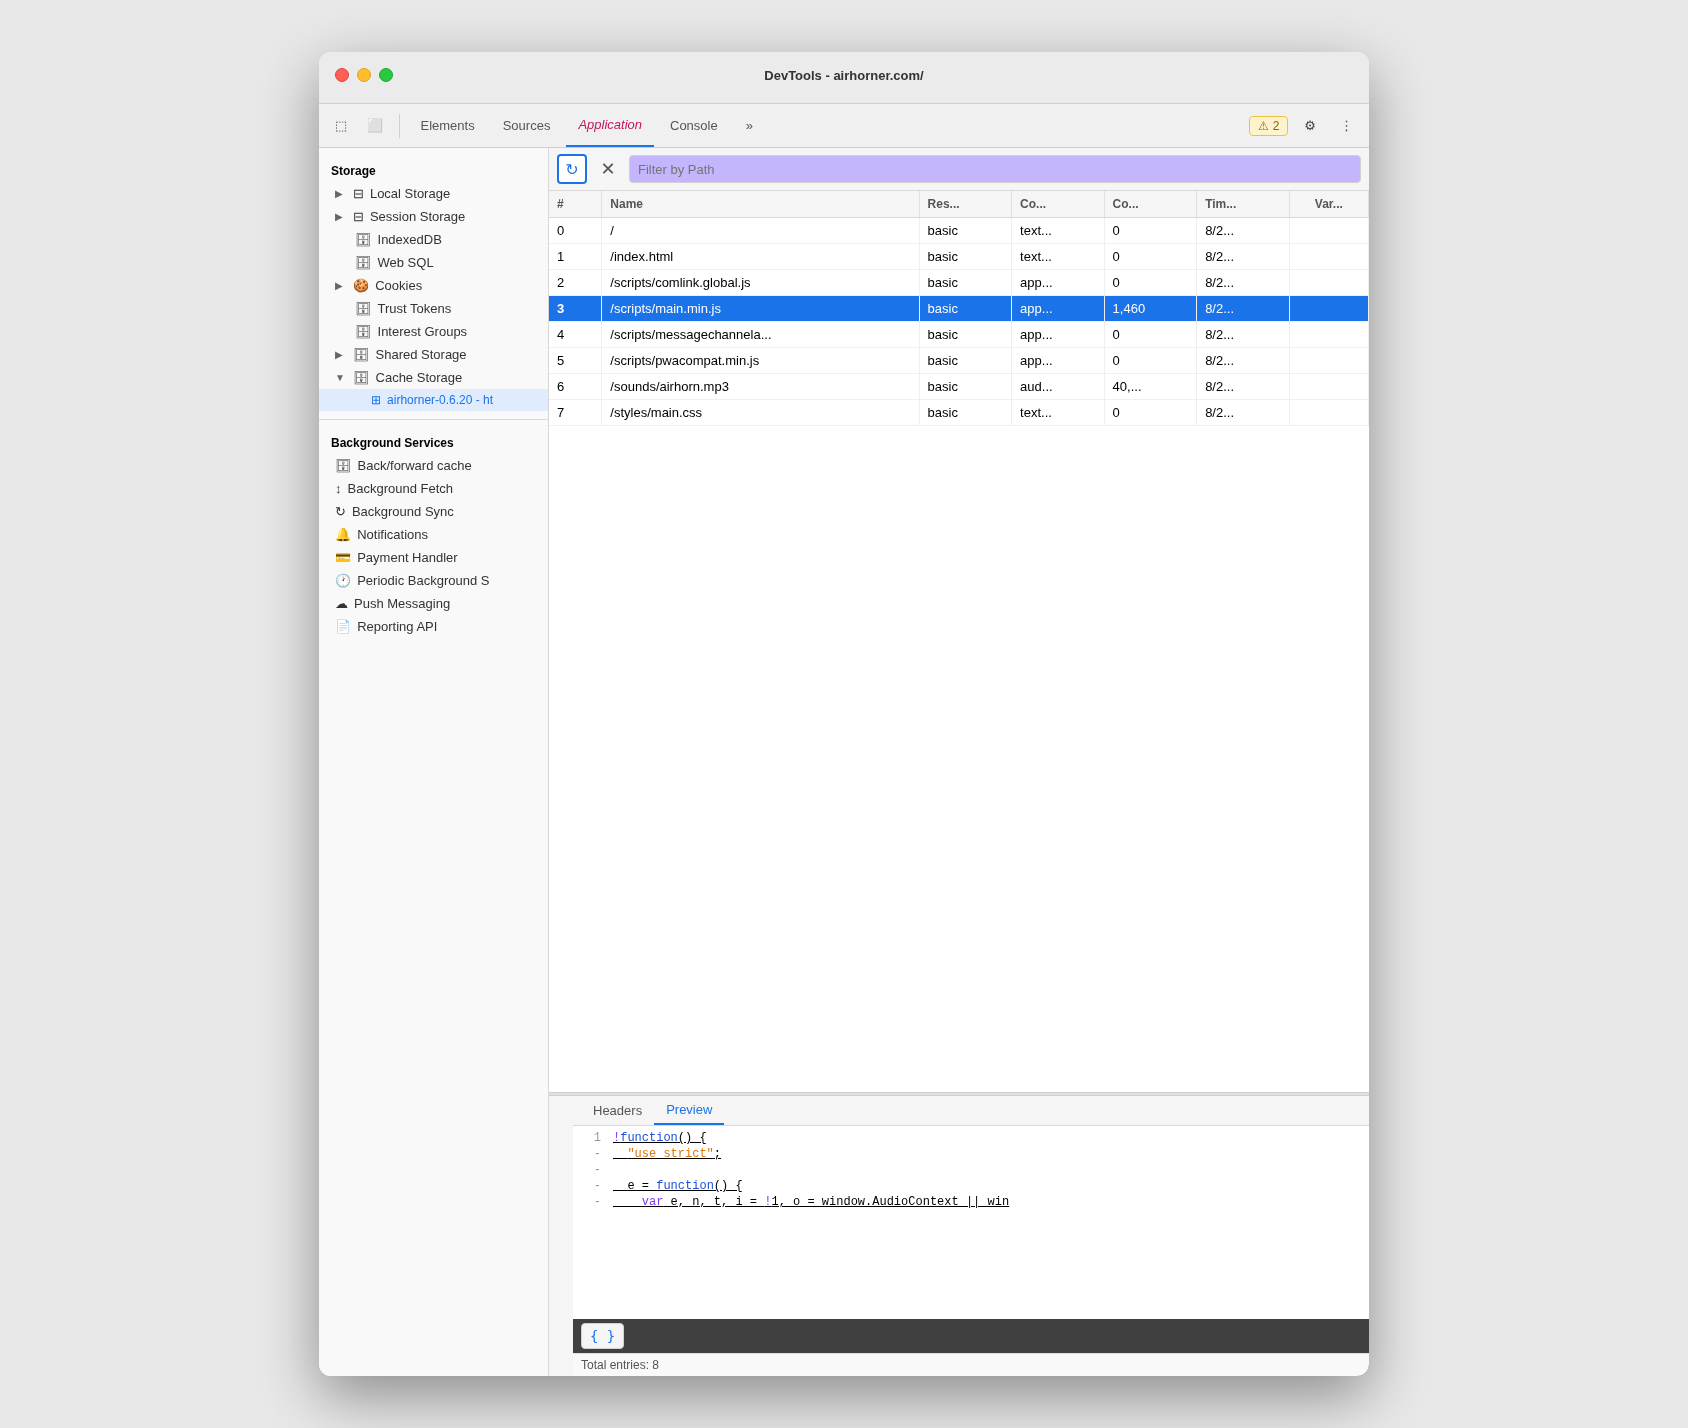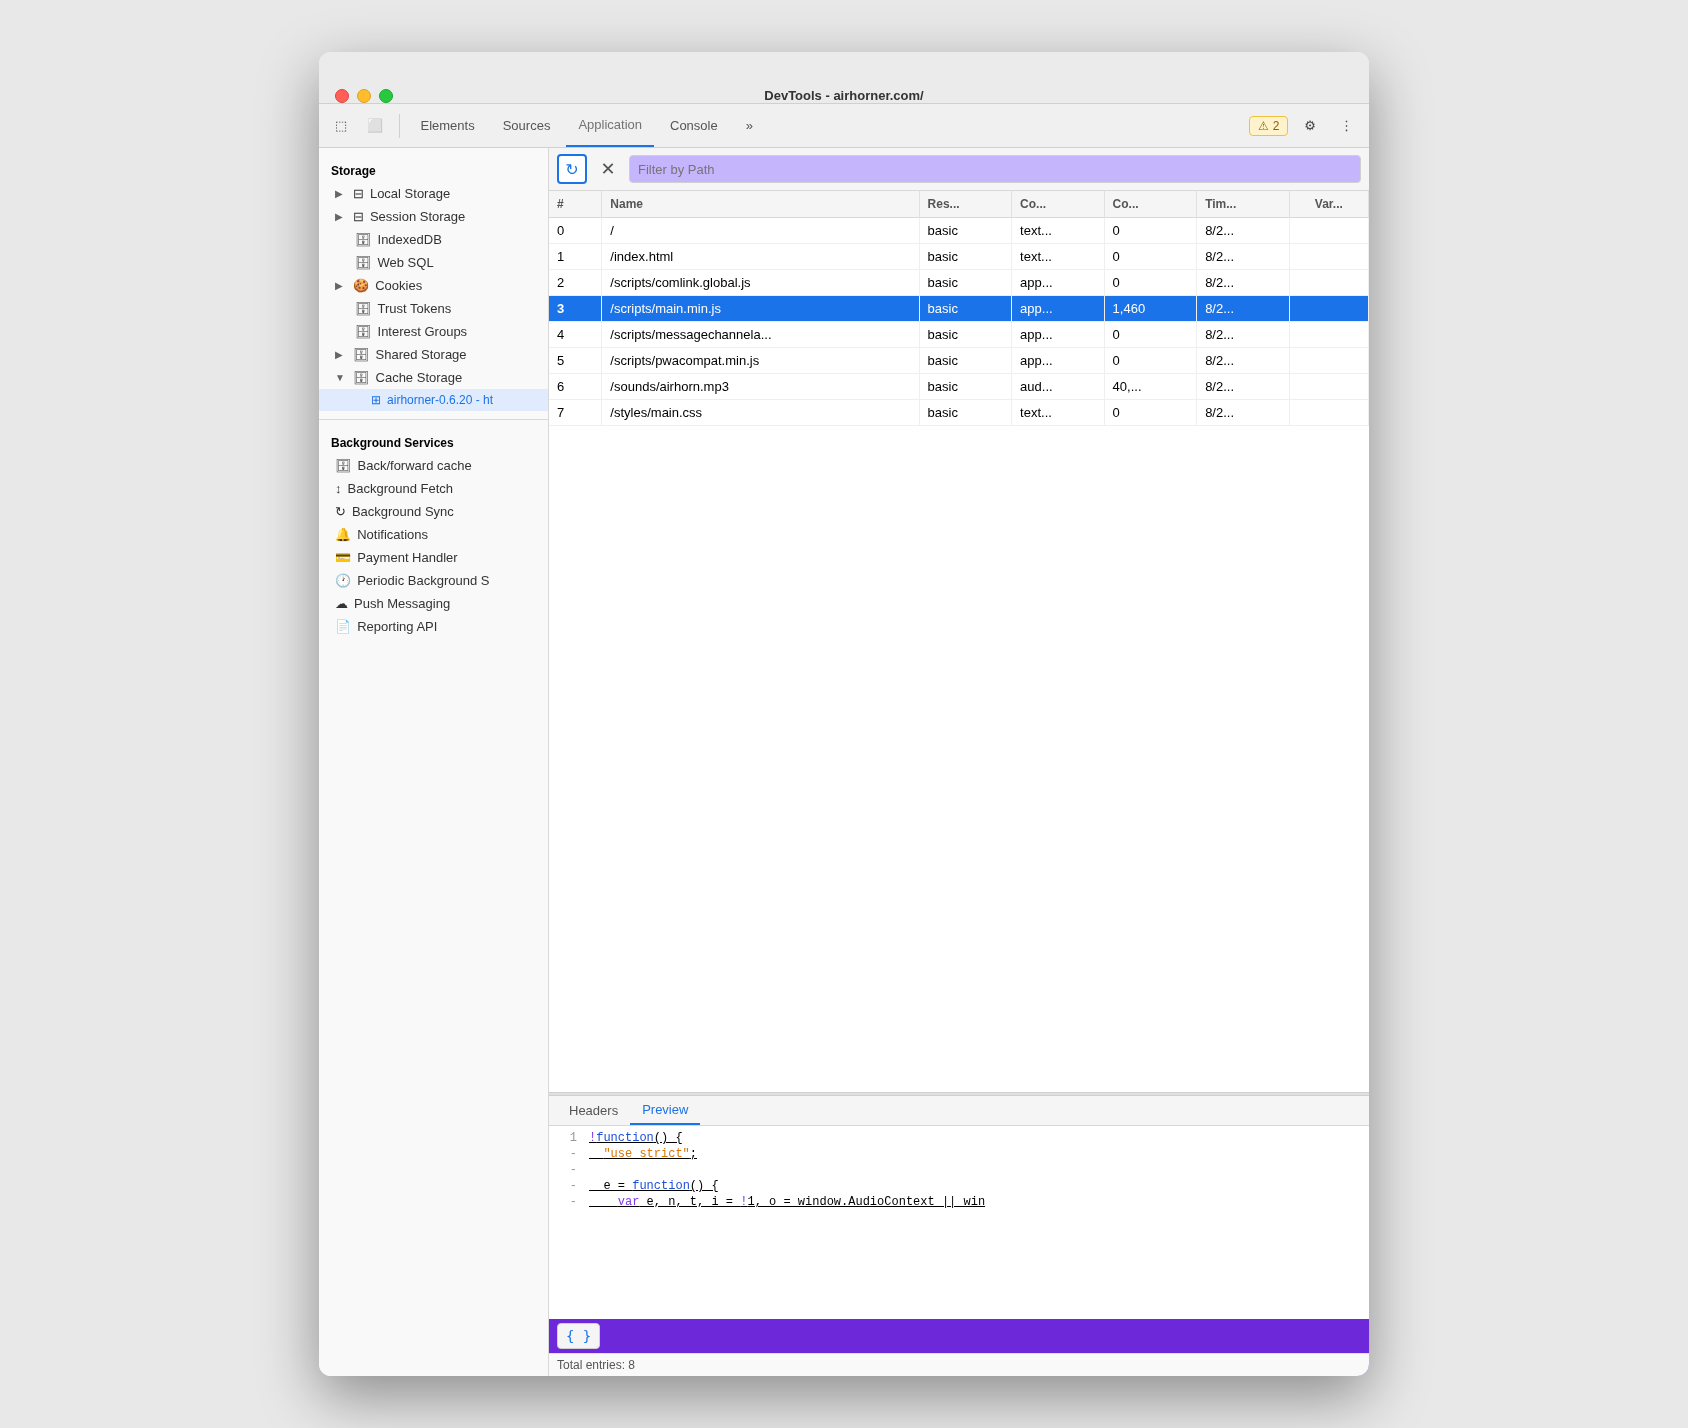--- a/index.html
+++ b/index.html
@@ -16,22 +16,22 @@
       width: 1050px;
       background: #f5f5f5;
       border-radius: 12px;
       box-shadow: 0 20px 60px rgba(0,0,0,0.4);
       overflow: hidden;
     }
     .title-bar {
       background: #ebebeb;
       height: 52px;
       display: flex;
-      align-items: flex-end;
-      padding: 0 16px;
+      align-items: flex-start;
+      padding: 16px 16px;
       border-bottom: 1px solid #d0d0d0;
       position: relative;
     }
     .traffic-lights {
       display: flex;
       gap: 8px;
       align-items: center;
     }
     .traffic-light {
       width: 14px;
@@ -81,22 +81,23 @@
       font-size: 13px;
       color: #555;
       cursor: pointer;
       border: none;
       background: transparent;
       height: 100%;
       display: flex;
       align-items: center;
     }
     .toolbar-tab.active {
-      color: #737373;
+      color: #be185d;
       border-bottom: 2px solid #1a73e8;
+      font-style: italic;
     }
     .toolbar-right {
       margin-left: auto;
       display: flex;
       align-items: center;
       gap: 8px;
     }
     .warning-badge {
       background: #fff3cd;
       border: 1px solid #f0c040;
@@ -253,21 +254,22 @@
       height: 4px;
       background: #e0e0e0;
       border-top: 1px solid #d0d0d0;
       border-bottom: 1px solid #d0d0d0;
       cursor: ns-resize;
     }
     .bottom-panel {
       height: 280px;
       display: flex;
       flex-direction: column;
-      background: #6d28d9;
+      background: #404040;
+      margin-left: 24px;
     }
     .bottom-tabs {
       display: flex;
       border-bottom: 1px solid #d8d8d8;
       background: #f5f5f5;
       padding: 0 8px;
     }
     .bottom-tab {
       padding: 6px 12px;
       font-size: 13px;

